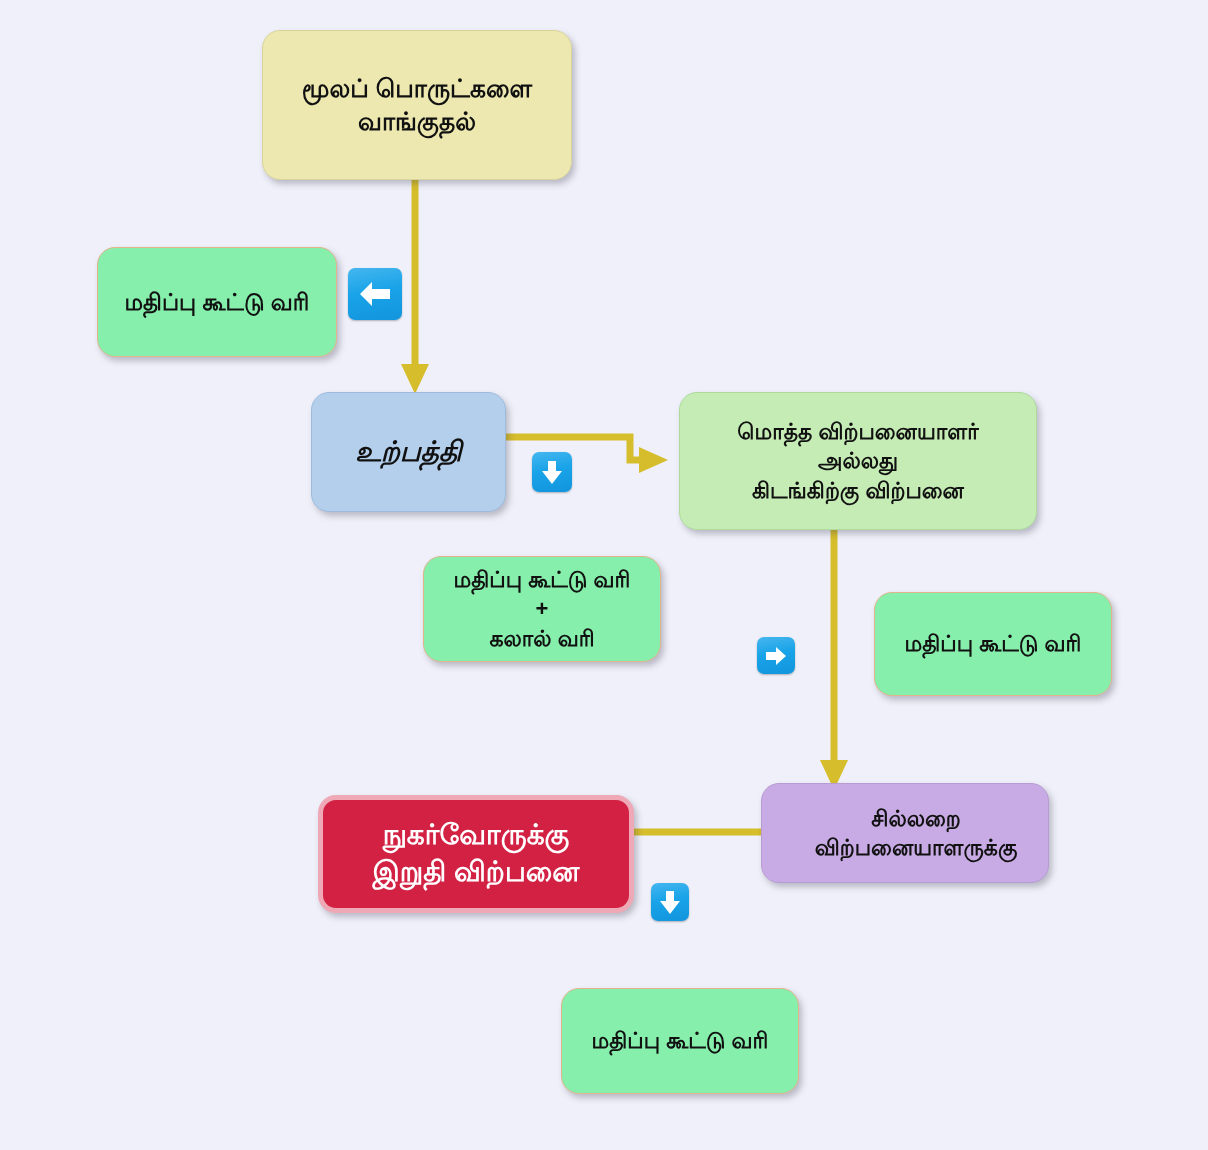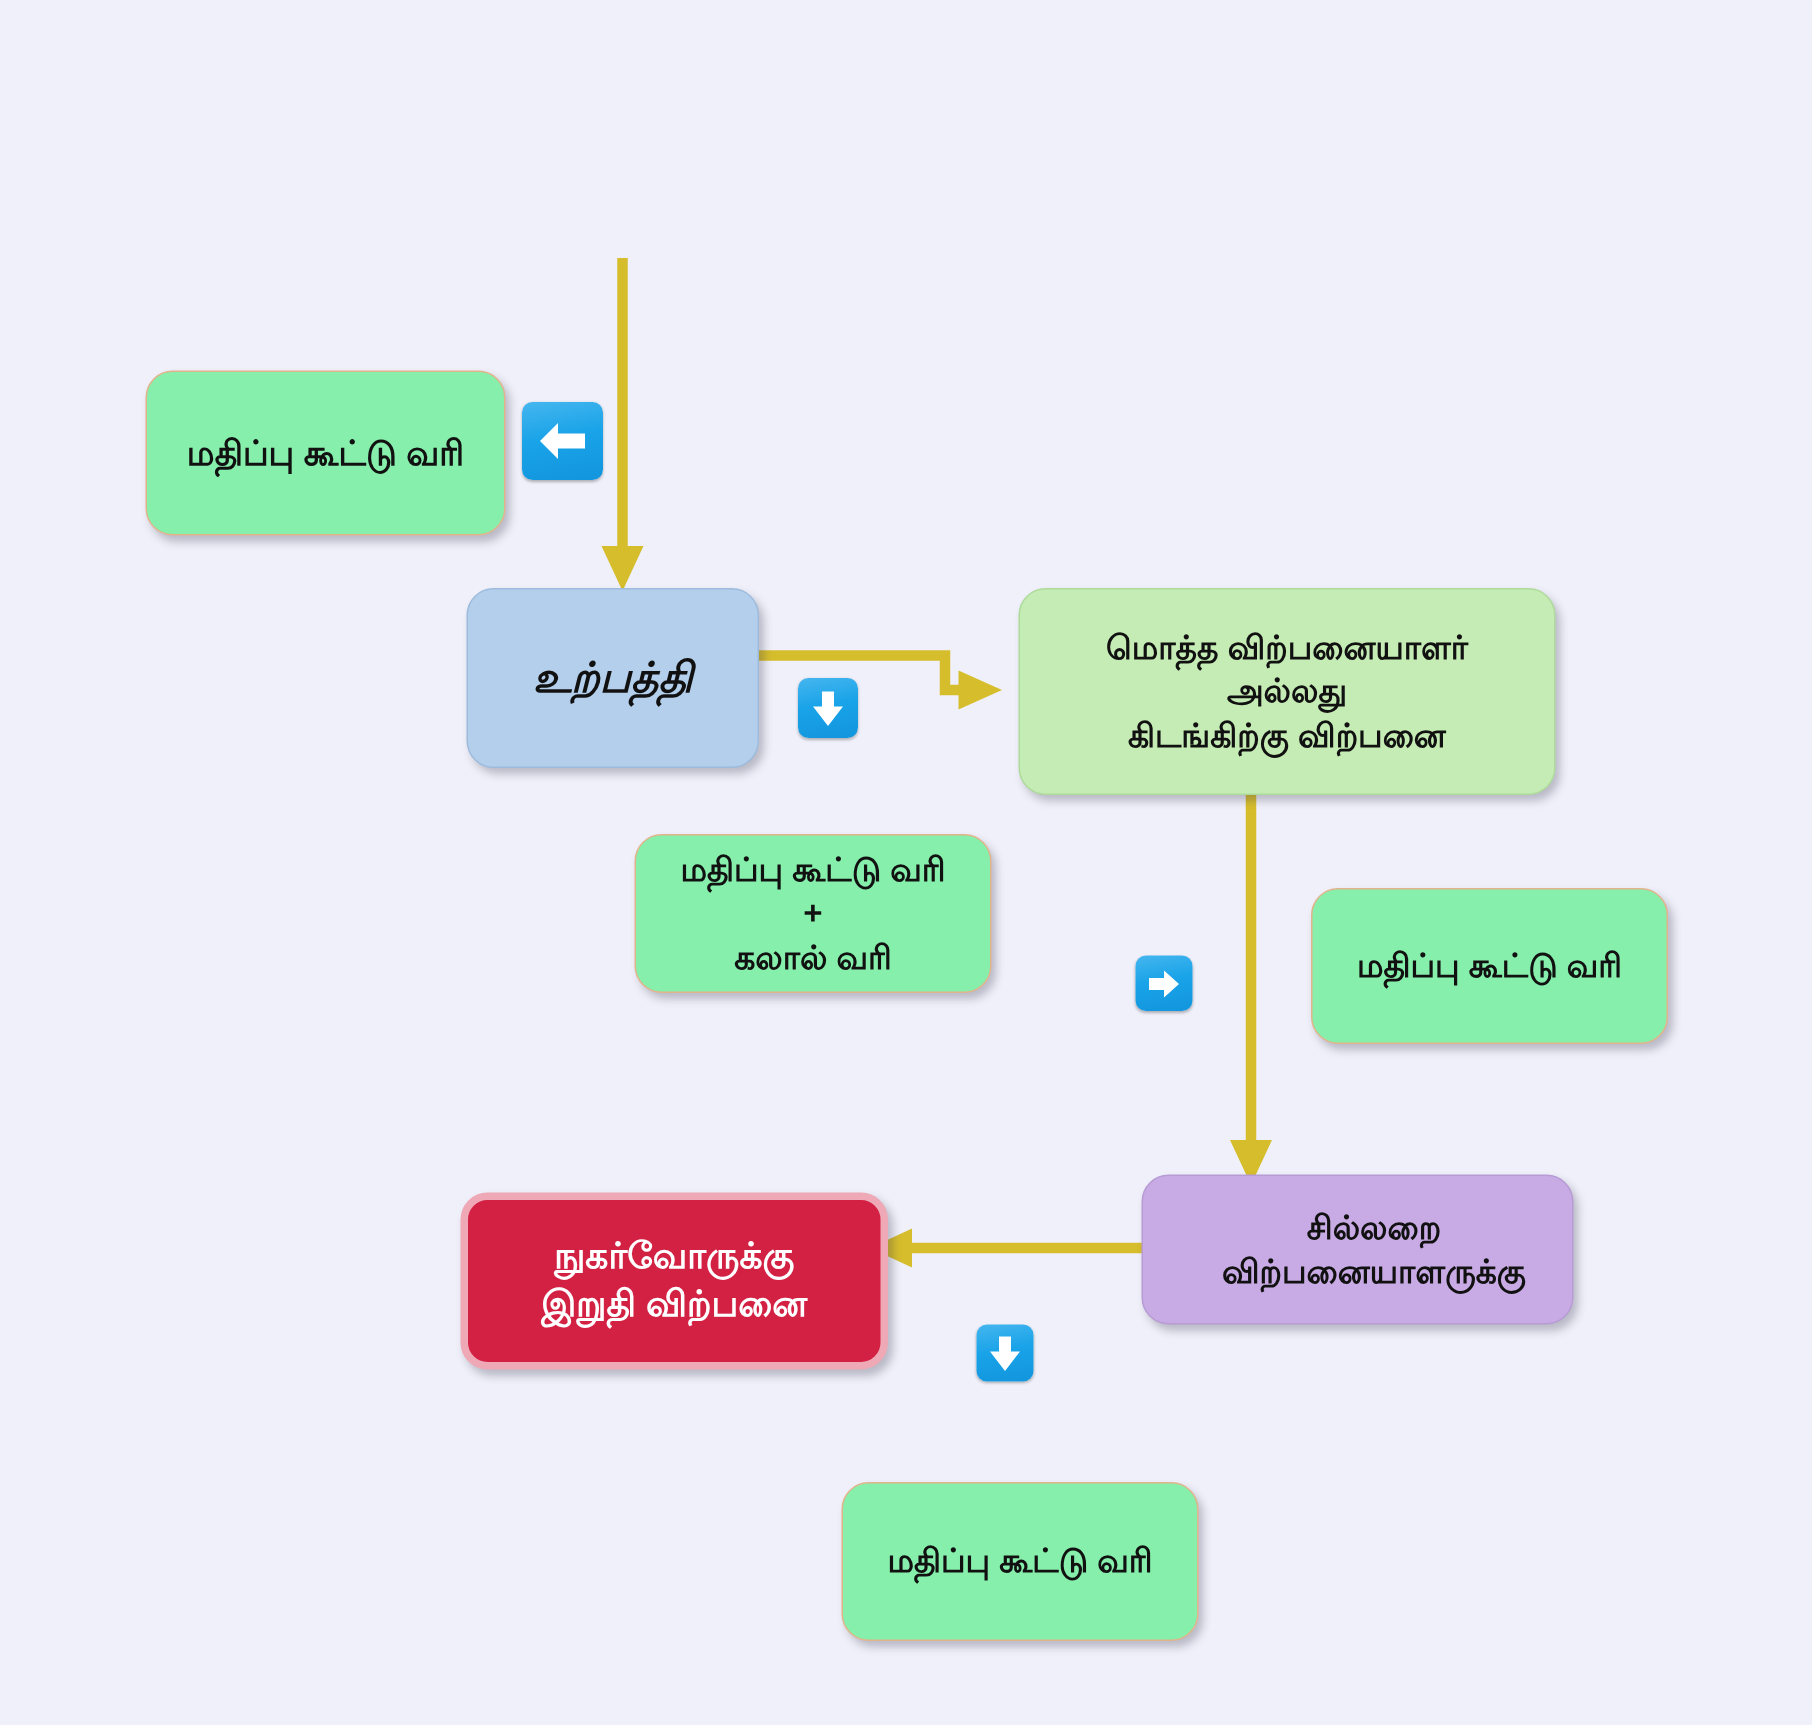--- a/index.html
+++ b/index.html
@@ -101,20 +101,22 @@
     </svg>
   </div>
 
   <div class="connector" style="left:578px; top:818px; width:195px; height:30px;">
     <svg width="195" height="30" viewBox="0 0 195 30">
       <line x1="190" y1="14" x2="24" y2="14" stroke="#d6bd2c" stroke-width="7"></line>
       <polygon points="2,14 30,1 30,27" fill="#d6bd2c"></polygon>
     </svg>
   </div>
 
+  <div class="node node-yellow" style="left:262px; top:30px; width:310px; height:150px; font-size:25px;">மூலப் பொருட்களை
+வாங்குதல்</div>
 
   <div class="node node-tan" style="left:97px; top:247px; width:240px; height:110px; font-size:23px;">மதிப்பு கூட்டு வரி</div>
 
   <div class="icon-box" style="left:348px; top:268px; width:54px; height:52px;">
     <svg width="36" height="30" viewBox="0 0 36 30" aria-hidden="true">
       <polygon points="3,15 15,3 15,10 33,10 33,20 15,20 15,27" fill="#ffffff"></polygon>
     </svg>
   </div>
 
   <div class="node node-blue" style="left:311px; top:392px; width:195px; height:120px; font-size:28px;font-style:italic;">உற்பத்தி</div>
@@ -137,21 +139,21 @@
     <svg width="24" height="22" viewBox="0 0 24 22" aria-hidden="true">
       <polygon points="22,11 12,2 12,7 2,7 2,15 12,15 12,20" fill="#ffffff"></polygon>
     </svg>
   </div>
 
   <div class="node node-tan" style="left:874px; top:592px; width:238px; height:104px; font-size:22px;">மதிப்பு கூட்டு வரி</div>
 
   <div class="node node-purple" style="left:761px; top:783px; width:288px; height:100px; font-size:22px;padding-left:32px;">சில்லறை
 விற்பனையாளருக்கு</div>
 
-  <div class="node node-red" style="left:307px; top:795px; width:285px; height:118px; font-size:24px;">நுகர்வோருக்கு
+  <div class="node node-red" style="left:318px; top:795px; width:316px; height:118px; font-size:28px;">நுகர்வோருக்கு
 இறுதி விற்பனை</div>
 
   <div class="icon-box" style="left:651px; top:883px; width:38px; height:38px;">
     <svg width="24" height="28" viewBox="0 0 24 28" aria-hidden="true">
       <polygon points="12,26 2,13 8,13 8,3 16,3 16,13 22,13" fill="#ffffff"></polygon>
     </svg>
   </div>
 
   <div class="node node-tan" style="left:561px; top:988px; width:238px; height:106px; font-size:22px;">மதிப்பு கூட்டு வரி</div>
 

